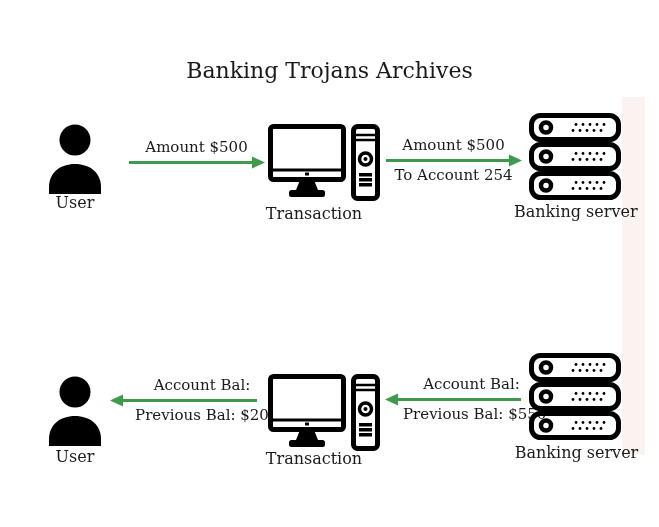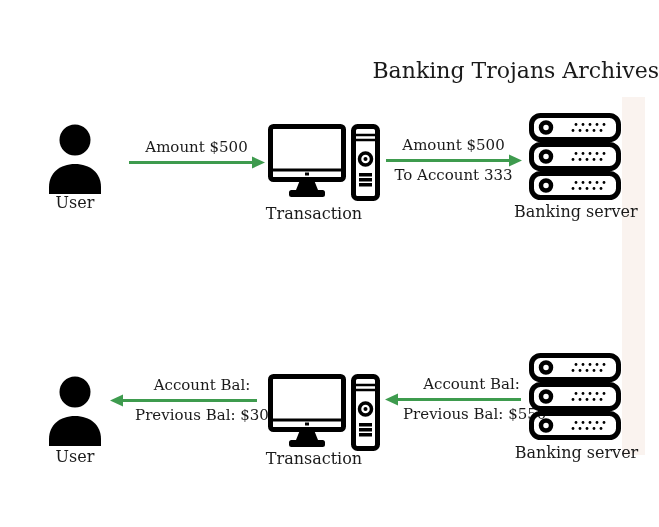--- a/index.html
+++ b/index.html
@@ -4,21 +4,21 @@
 <style>
   html,body { margin:0; padding:0; }
   body {
     width:659px; height:527px; background:#ffffff;
     font-family:"DejaVu Serif","Liberation Serif",serif;
     color:var(--ink,#1a1a1a);
   }
   .canvas { position:relative; width:659px; height:527px; overflow:hidden; background:#fff; }
   .title {
     position:absolute; left:0; top:57px; width:659px;
-    text-align:right; font-size:22px; line-height:28px; color:var(--ink,#1a1a1a);
+    text-align:center; font-size:22px; line-height:28px; color:var(--ink,#1a1a1a);
   }
   .margin-strip {
     position:absolute; left:622px; top:97px; width:23px; height:358px;
     background:var(--strip,#faf3ef);
   }
   .icon { position:absolute; }
   .node-label {
     position:absolute; text-align:center; font-size:16px; line-height:18px;
     color:var(--ink,#1a1a1a); white-space:nowrap;
   }
@@ -74,21 +74,21 @@
     </svg>
   </div>
   <div class="node-label" style="left:253px; top:205px; width:122px;">Transaction</div>
 
   <div class="arrow-group" style="left:385px; top:137px; width:137px;">
     <div class="arrow-text">Amount $500</div>
     <svg class="arrow-svg" width="137" height="13" viewBox="0 0 137 13">
       <line x1="1" y1="6.5" x2="125" y2="6.5" stroke="currentColor" stroke-width="3"></line>
       <polygon points="124,0.5 137,6.5 124,12.5" fill="currentColor"></polygon>
     </svg>
-    <div class="arrow-text">To Account 333</div>
+    <div class="arrow-text">To Account 254</div>
   </div>
 
   <div class="icon" style="left:529px; top:113px;">
     <svg width="92" height="88" viewBox="0 0 92 88">
       <g fill="none" stroke="#000" stroke-width="5">
         <rect x="2.5" y="2.5" width="87" height="24" rx="9"></rect>
         <rect x="2.5" y="31.5" width="87" height="24" rx="9"></rect>
         <rect x="2.5" y="60.5" width="87" height="24" rx="9"></rect>
       </g>
       <g fill="none" stroke="#000" stroke-width="4.5">
@@ -139,21 +139,21 @@
     </svg>
   </div>
   <div class="node-label" style="left:35px; top:448px; width:80px;">User</div>
 
   <div class="arrow-group left" style="left:110px; top:377px; width:148px;">
     <div class="arrow-text">Account Bal:</div>
     <svg class="arrow-svg" width="148" height="13" viewBox="0 0 148 13">
       <polygon points="0,6.5 13,0.5 13,12.5" fill="currentColor"></polygon>
       <line x1="12" y1="6.5" x2="147" y2="6.5" stroke="currentColor" stroke-width="3"></line>
     </svg>
-    <div class="arrow-text">Previous Bal: $30</div>
+    <div class="arrow-text">Previous Bal: $20</div>
   </div>
 
   <div class="icon" style="left:268px; top:374px;">
     <svg width="112" height="78" viewBox="0 0 112 78">
       <rect x="2.5" y="2.5" width="73" height="53" rx="3" fill="none" stroke="#000" stroke-width="5"></rect>
       <line x1="5" y1="46" x2="73" y2="46" stroke="#000" stroke-width="3"></line>
       <rect x="37" y="48.5" width="4" height="3" fill="#000"></rect>
       <path d="M32 56 L46 56 L50 66 L28 66 Z" fill="#000"></path>
       <rect x="21" y="66" width="36" height="7" rx="2.5" fill="#000"></rect>
       <rect x="85.5" y="2.5" width="24" height="72" rx="4" fill="none" stroke="#000" stroke-width="5"></rect>

